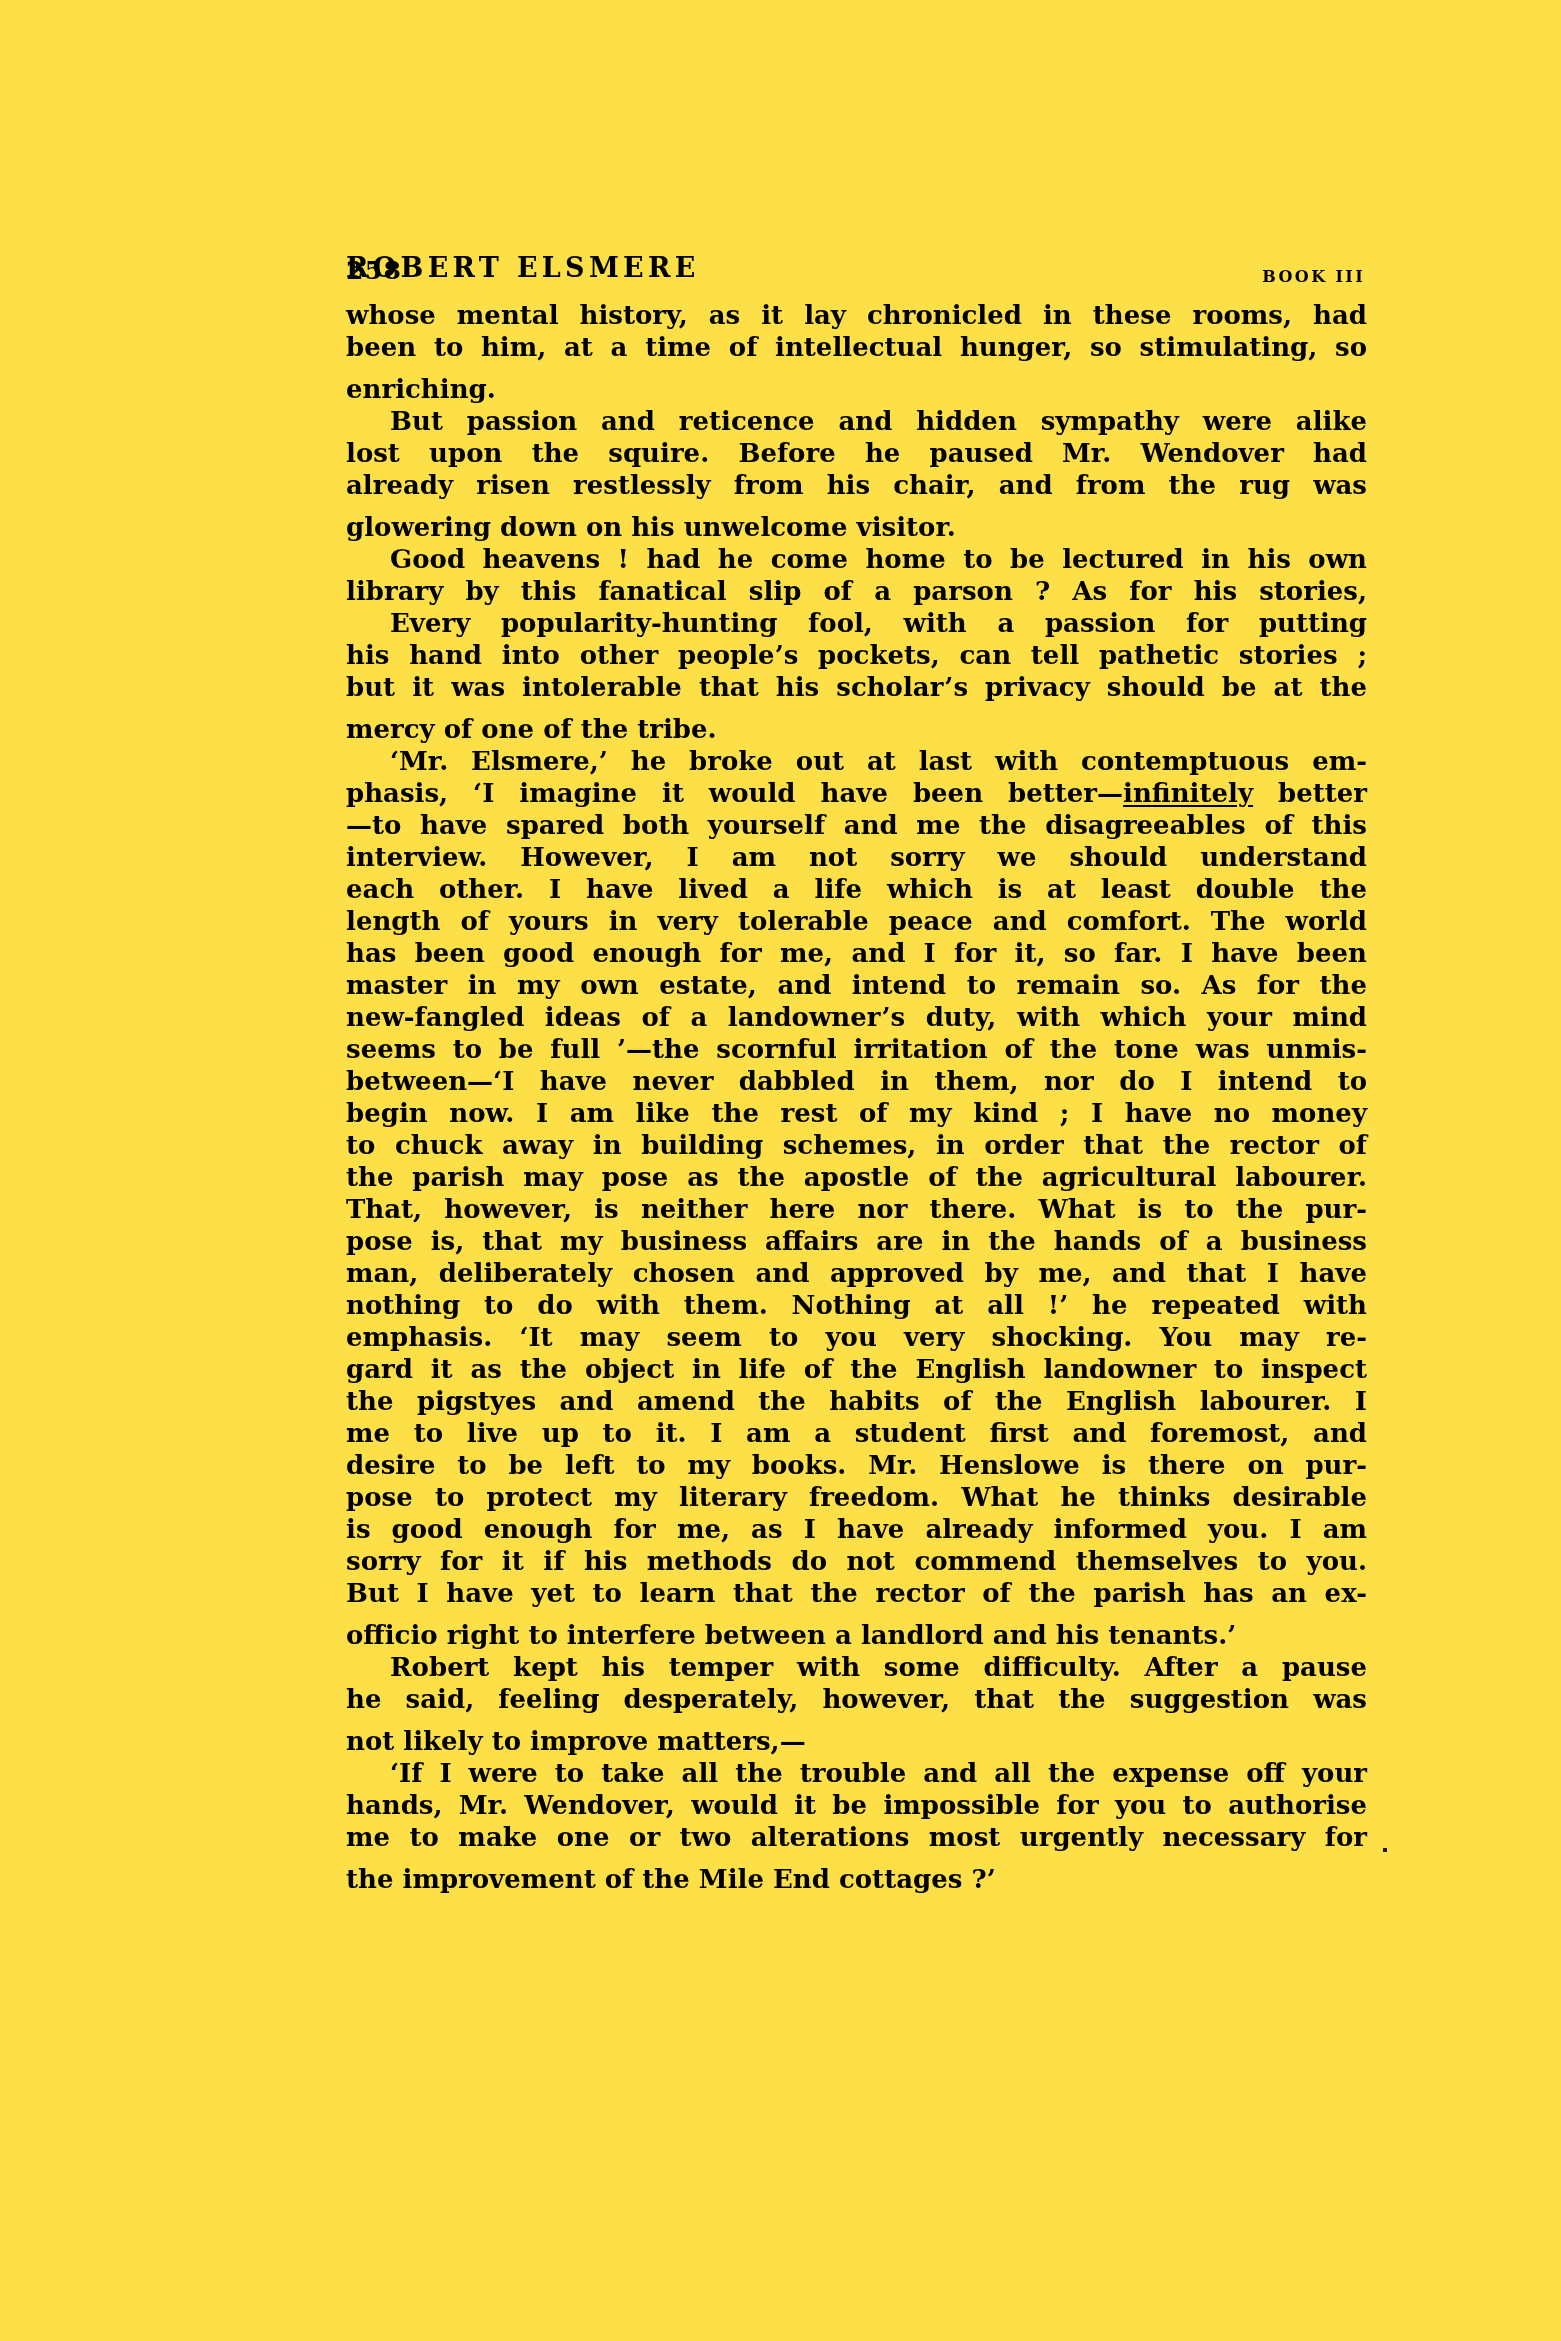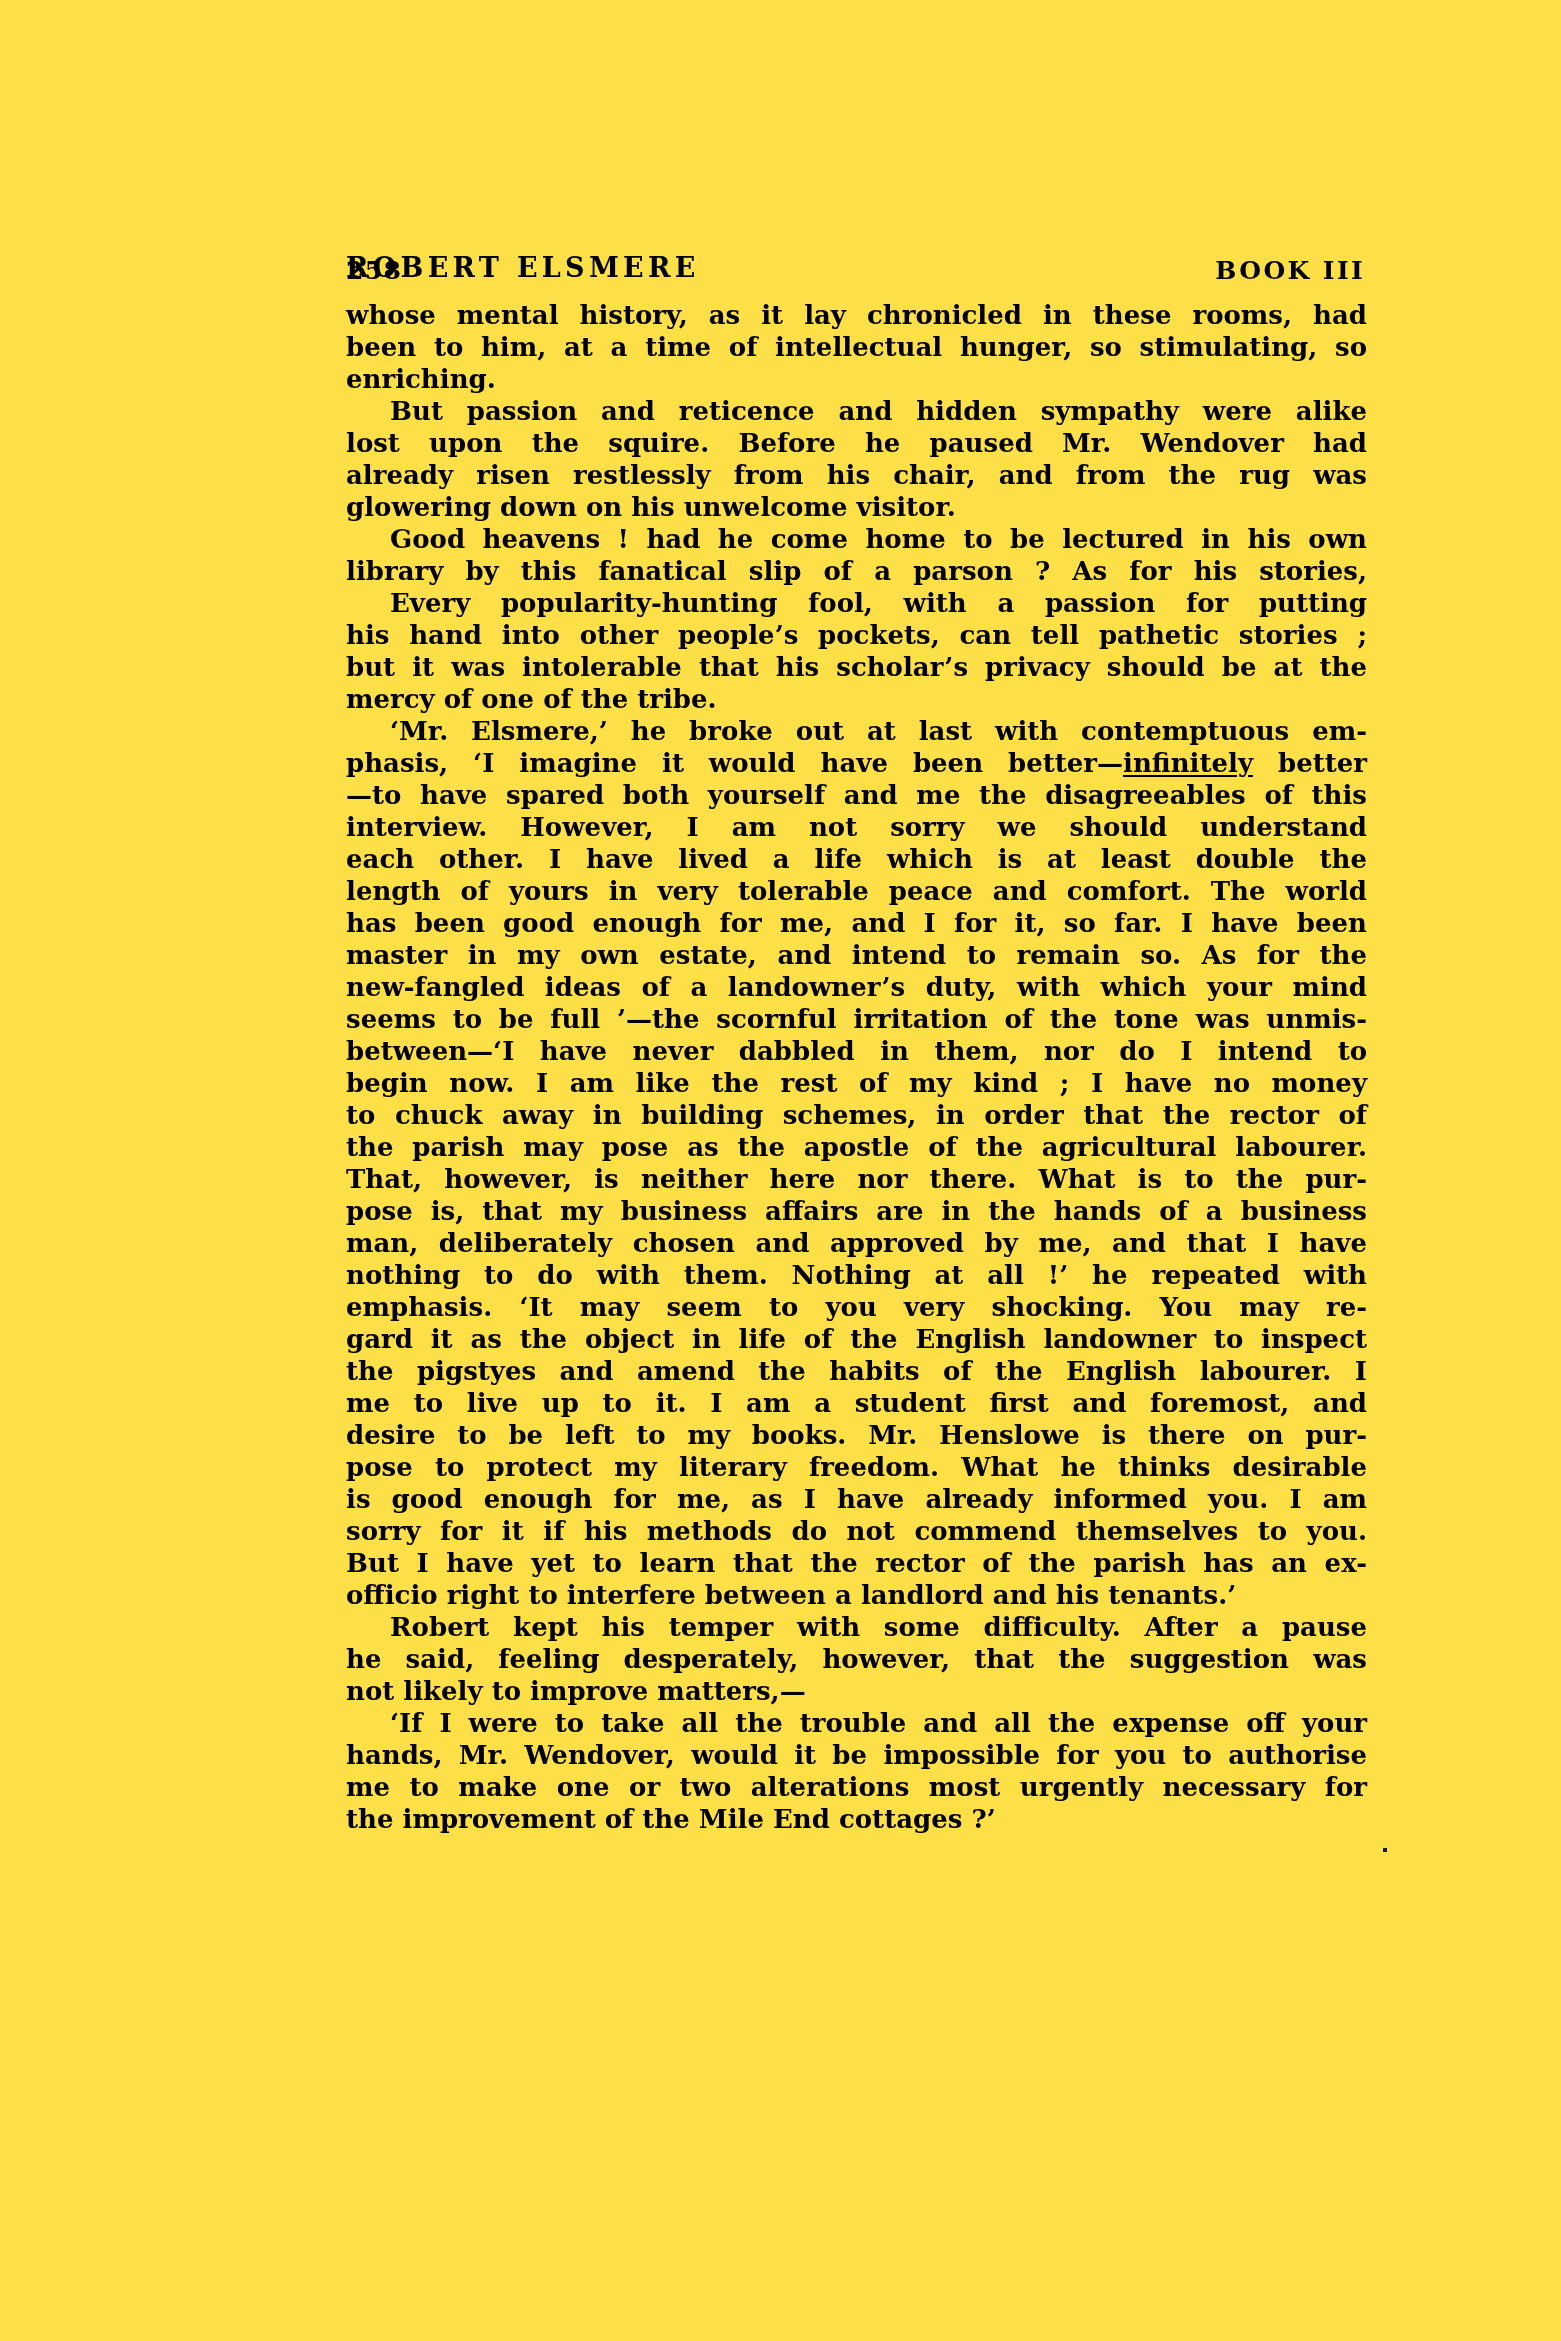--- a/index.html
+++ b/index.html
@@ -37,22 +37,22 @@
     right: 0;
     top: 0;
     text-align: left;
     font-size: 27px;
     font-weight: bold;
     letter-spacing: 4.3px;
   }
   .book-label {
     position: absolute;
     right: 1.9px;
-    top: 4px;
-    font-size: 25px;
+    top: 15px;
+    font-size: 16px;
     font-weight: bold;
     letter-spacing: 2.4px;
   }
   .text-body {
     position: absolute;
     left: 346px;
     top: 299px;
     width: 1021px;
   }
   .para {
@@ -64,20 +64,21 @@
     line-height: 32px;
     font-size: 26px;
     font-weight: bold;
     text-align: justify;
     text-align-last: justify;
     overflow: visible;
   }
   .line.last {
     text-align: left;
     text-align-last: left;
+    margin-top: 10px;
   }
   .line.first-indent {
     text-indent: 44px;
   }
   .line u {
     text-decoration: underline;
     text-underline-offset: 3.4px;
   }
   .ink-speck {
     position: absolute;

